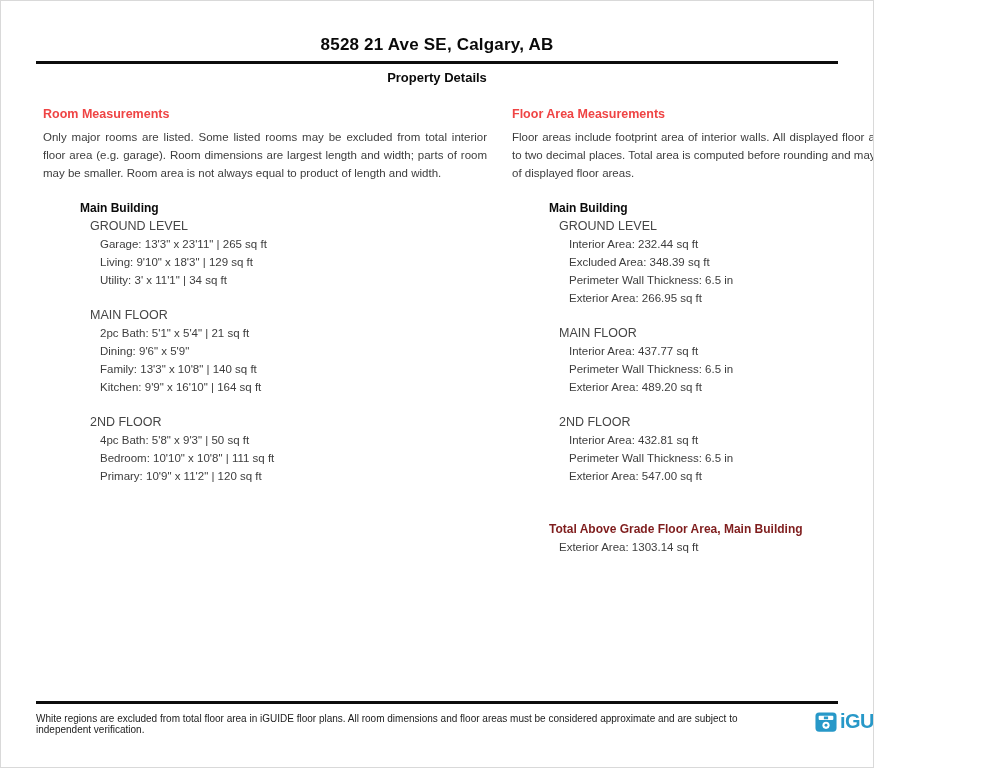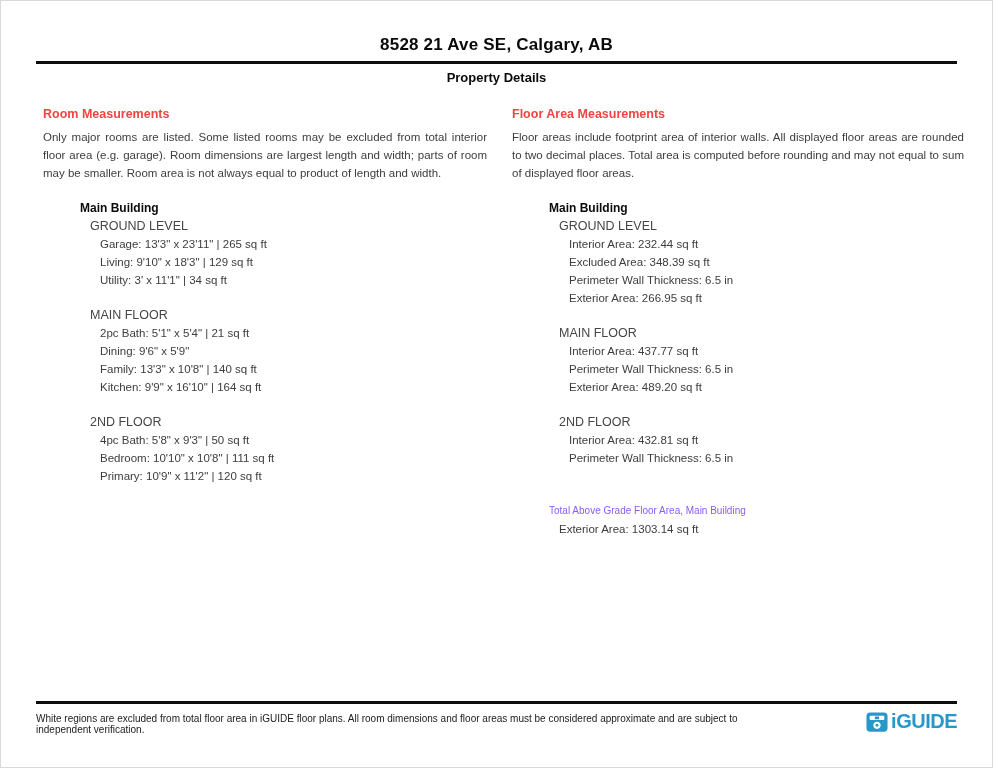--- a/index.html
+++ b/index.html
@@ -1,19 +1,19 @@
 <!DOCTYPE html>
 <html><head>
 <meta charset="utf-8">
 <style>
   html, body { margin: 0; padding: 0; background: #fff; }
   body { font-family: "Liberation Sans", sans-serif; }
   .page {
     position: relative;
-    width: 993px; height: 768px;
+    width: 874px; height: 768px;
     box-sizing: border-box;
     border: 1px solid #d9d9d9;
     background: #fff;
     overflow: hidden;
     color: #000;
   }
   
   .page-title {
     margin: 0; padding-top: 34px;
     text-align: center;
@@ -69,23 +69,23 @@
     color: #454545;
   }
   .data-line {
     padding-left: 20px;
     font-size: 11.5px;
     line-height: 18px;
     color: #3d3d3d;
   }
   .total-block { margin-top: 35px; padding-left: 37px; }
   .total-heading {
-    font-size: 10px; font-weight: normal;
-    line-height: 18px;
-    color: #8b5cf6;
+    font-size: 12px; font-weight: bold;
+    line-height: 18px;
+    color: #7f1d1d;
   }
   .total-block .data-line { padding-left: 10px; }
   
   .footer {
     position: absolute;
     left: 35px; right: 35px; top: 700px;
     border-top: 3px solid #0d0d0d;
   }
   .footer-row {
     display: flex;
@@ -172,20 +172,21 @@
           <div class="level-name">MAIN FLOOR</div>
           <div class="data-line">Interior Area: 437.77 sq ft</div>
           <div class="data-line">Perimeter Wall Thickness: 6.5 in</div>
           <div class="data-line">Exterior Area: 489.20 sq ft</div>
         </div>
 
         <div class="level">
           <div class="level-name">2ND FLOOR</div>
           <div class="data-line">Interior Area: 432.81 sq ft</div>
           <div class="data-line">Perimeter Wall Thickness: 6.5 in</div>
+          <div class="data-line">Exterior Area: 547.00 sq ft</div>
         </div>
       </div>
 
       <div class="total-block">
         <div class="total-heading">Total Above Grade Floor Area, Main Building</div>
         <div class="data-line">Exterior Area: 1303.14 sq ft</div>
       </div>
     </section>
 
   </div>

